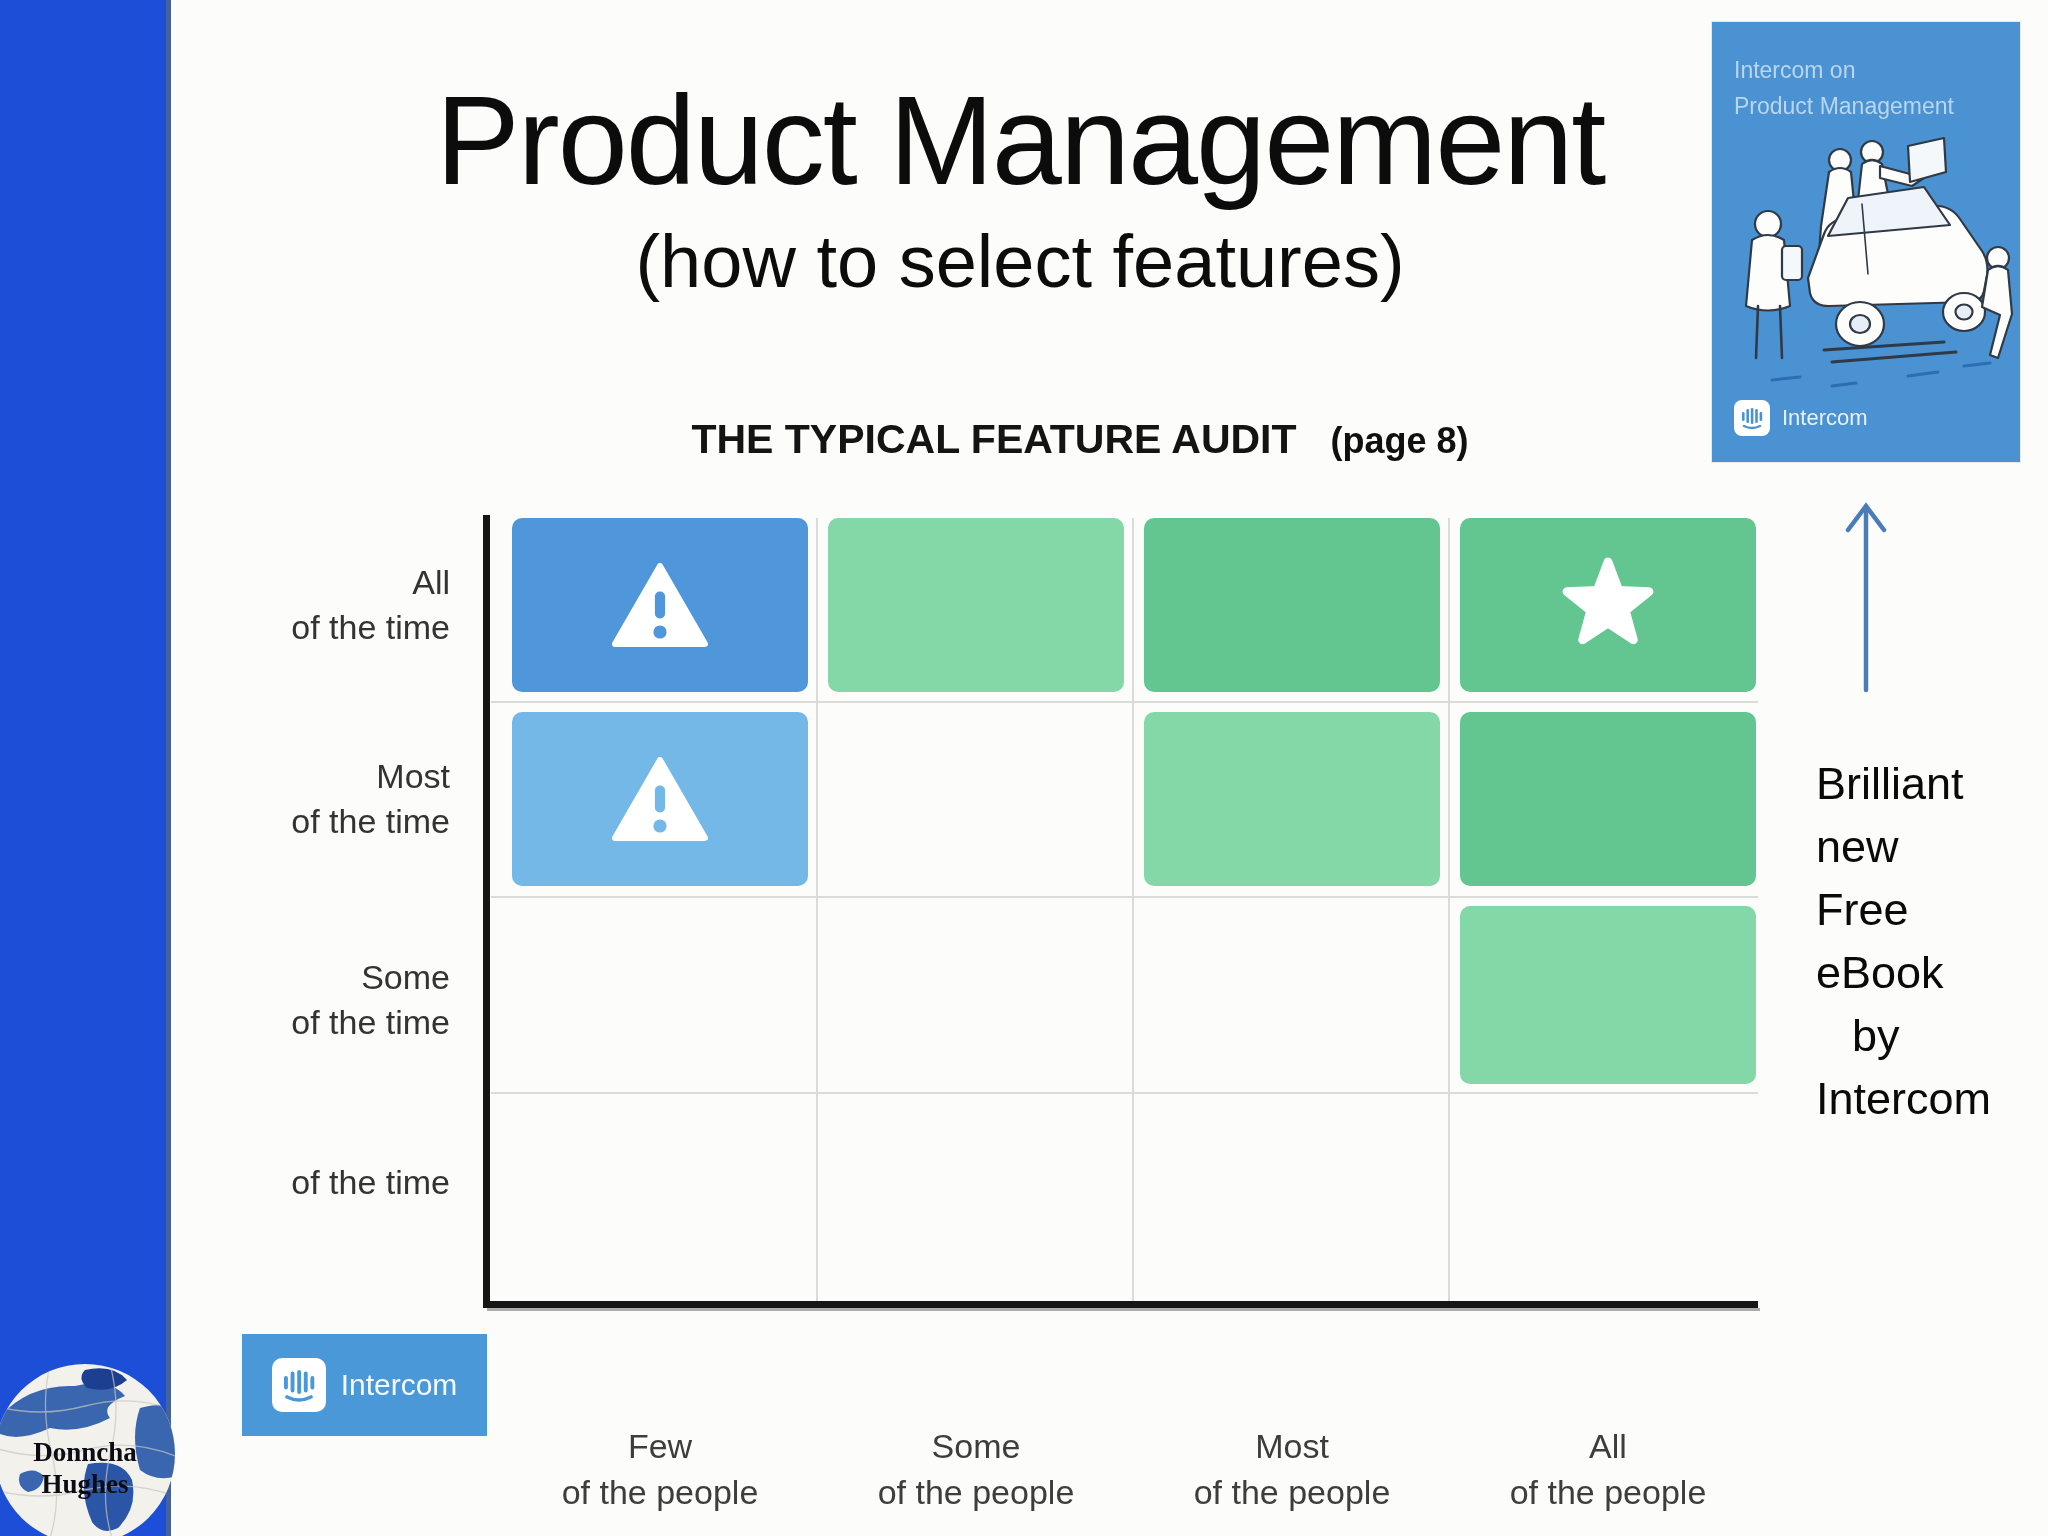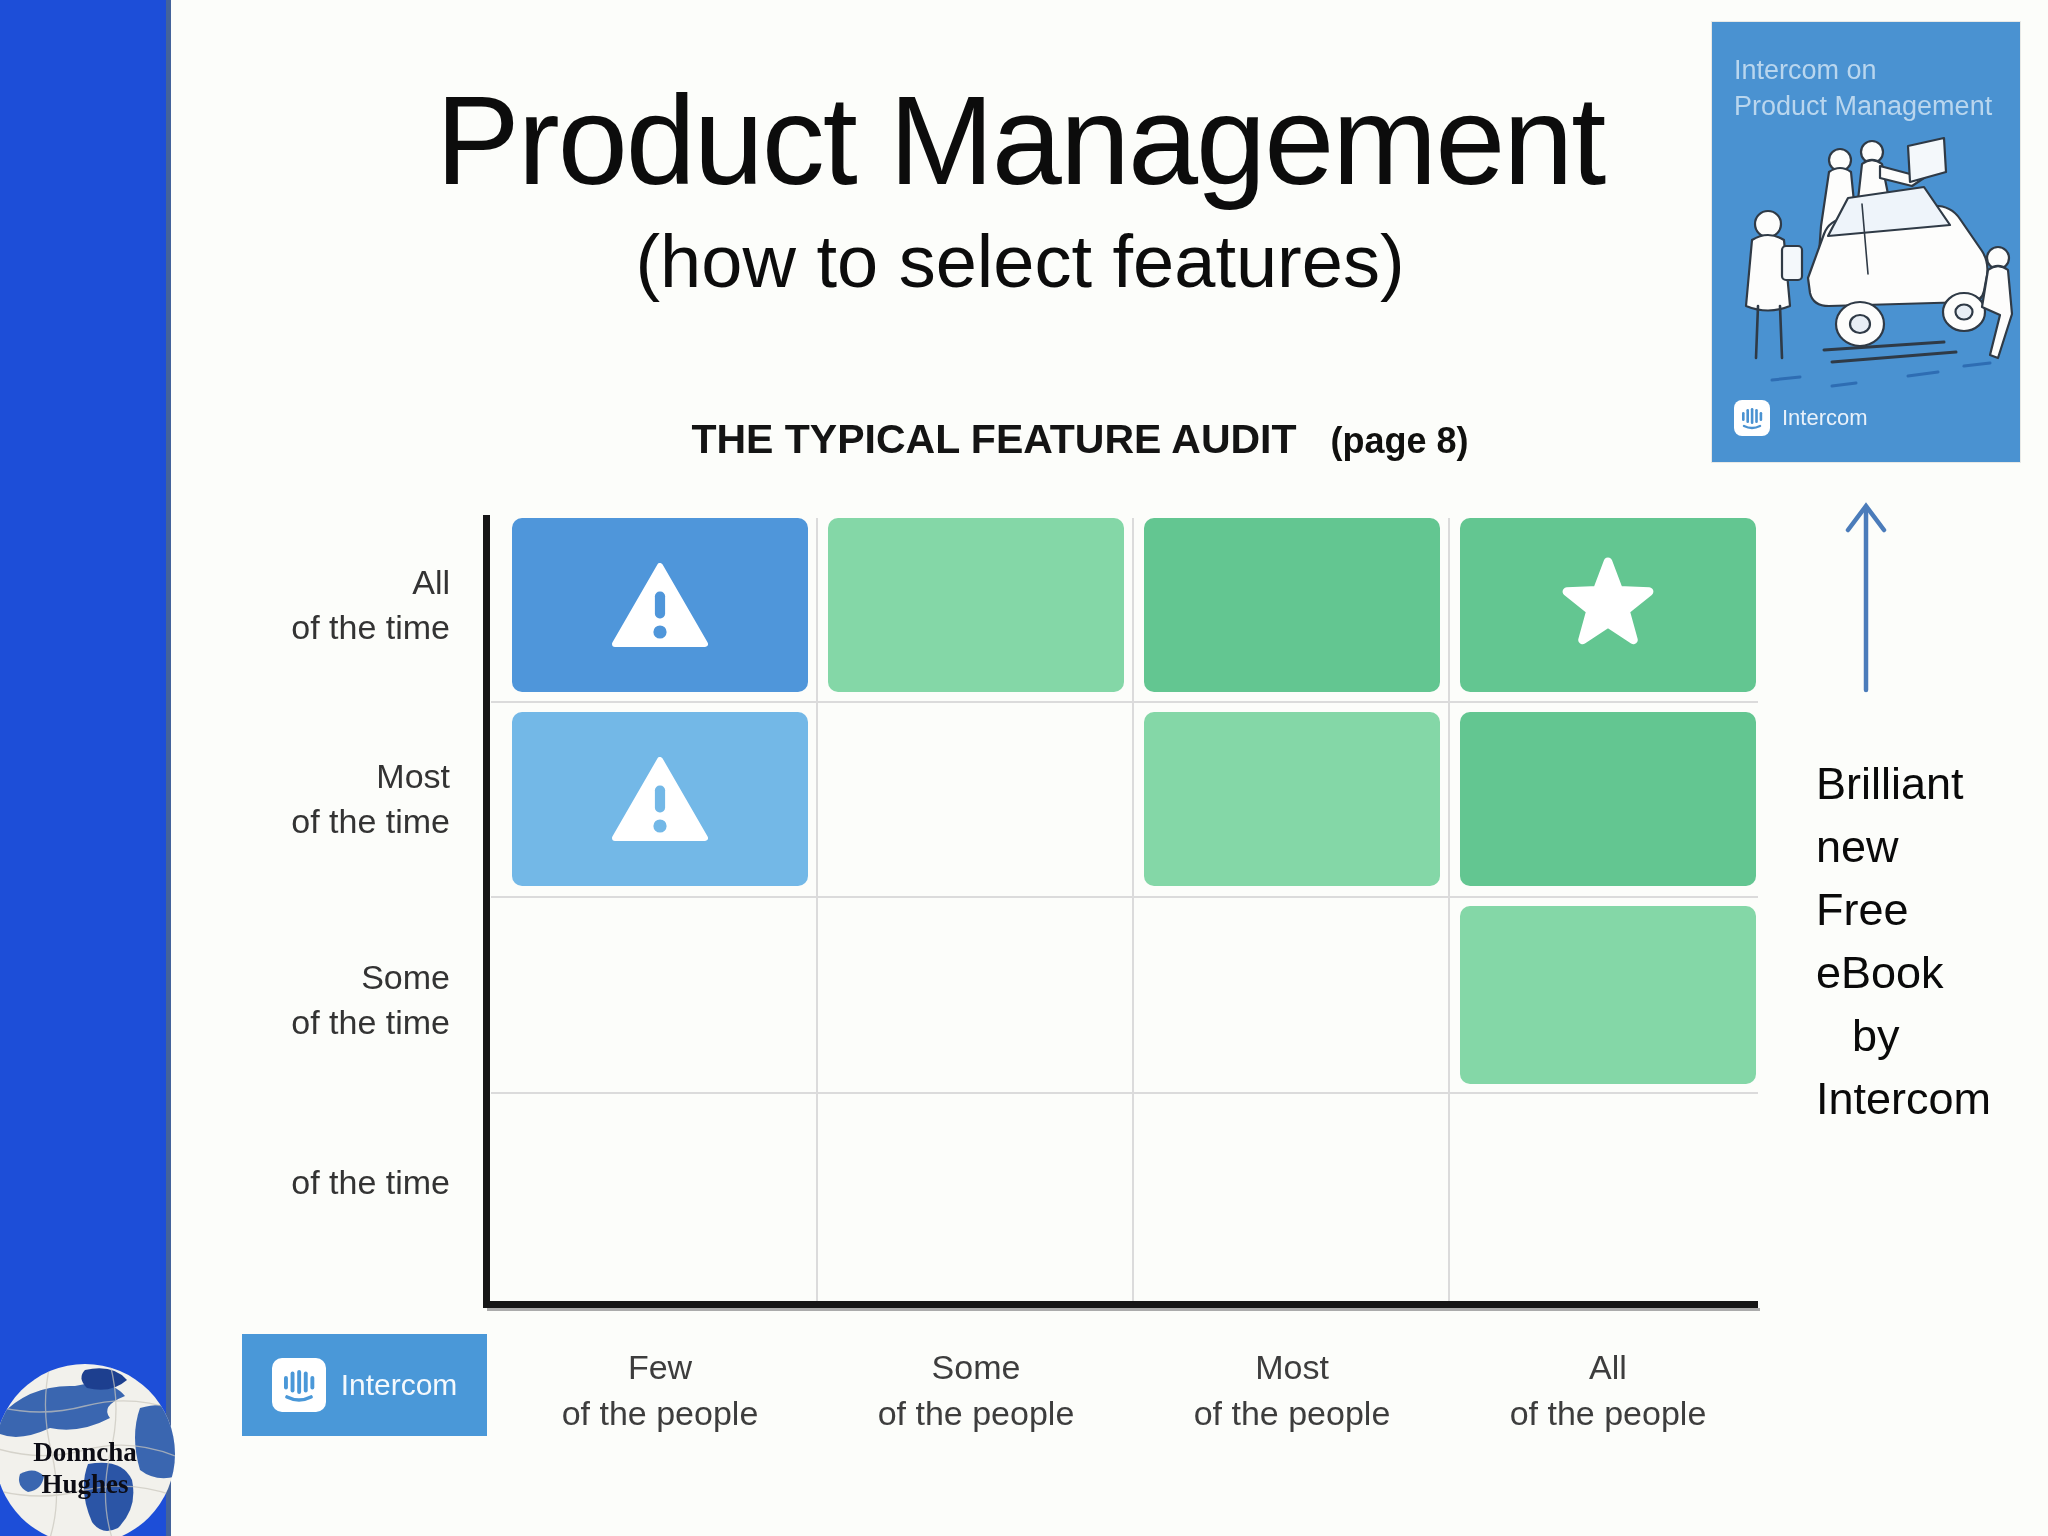--- a/index.html
+++ b/index.html
@@ -29,33 +29,33 @@
   .chart-title{font-size:41px;font-weight:700;color:#141414;letter-spacing:0px;text-align:right;}
   .chart-page-ref{font-size:36px;font-weight:700;color:#10100e;}
   
   .gridline-v{position:absolute;width:2px;background:#dbdbdb;top:518px;height:783px;}
   .gridline-h{position:absolute;height:2px;background:#dbdbdb;left:491px;width:1267px;}
   .axis-y{position:absolute;left:483px;top:515px;width:7px;height:793px;background:#161616;}
   .axis-x{position:absolute;left:483px;top:1301px;width:1275px;height:7px;background:#161616;}
   .axis-x::after{content:"";position:absolute;left:4px;right:-2px;top:7px;height:3px;background:#ababab;}
   .cell{position:absolute;width:296px;border-radius:10px;display:flex;align-items:center;justify-content:center;}
   .ylabel{position:absolute;left:130px;width:320px;text-align:right;color:#333;font-size:34px;line-height:45px;}
-  .xlabel{position:absolute;width:320px;text-align:center;color:#3d3d3d;font-size:34px;line-height:46px;top:1344px;}
+  .xlabel{position:absolute;width:320px;text-align:center;color:#3d3d3d;font-size:34px;line-height:46px;top:1423px;}
   
   .badge{
     position:absolute;left:242px;top:1334px;width:245px;height:102px;
     background:#4a98d8;display:flex;align-items:center;justify-content:center;gap:15px;
   }
   .badge-wordmark{color:#f4f9fd;font-size:30px;font-weight:400;}
   
   .book-cover{
     position:absolute;left:1712px;top:22px;width:308px;height:440px;
     background:#4a92d1;box-shadow:0 0 0 1px rgba(0,0,0,.08);
   }
-  .cover-title{position:absolute;left:22px;top:30px;color:#b9d6ee;font-size:27px;line-height:36px;font-weight:400;}
+  .cover-title{position:absolute;left:22px;top:30px;color:#b9d6ee;font-size:23px;line-height:36px;font-weight:400;}
   .cover-illustration{position:absolute;left:0;top:96px;}
   .cover-brand{position:absolute;left:22px;bottom:26px;display:flex;align-items:center;gap:12px;}
   .cover-brand-label{color:#e8f1fa;font-size:22px;}
   
   .up-arrow{position:absolute;left:1840px;top:498px;}
   .ebook-note{position:absolute;left:1816px;top:752px;width:240px;color:#0a0a0a;font-size:45px;line-height:63px;}
   .ebook-note .indent{padding-left:36px;}
   
   .logo-sq{background:#fff;border-radius:10px;display:flex;align-items:center;justify-content:center;}
 </style>

